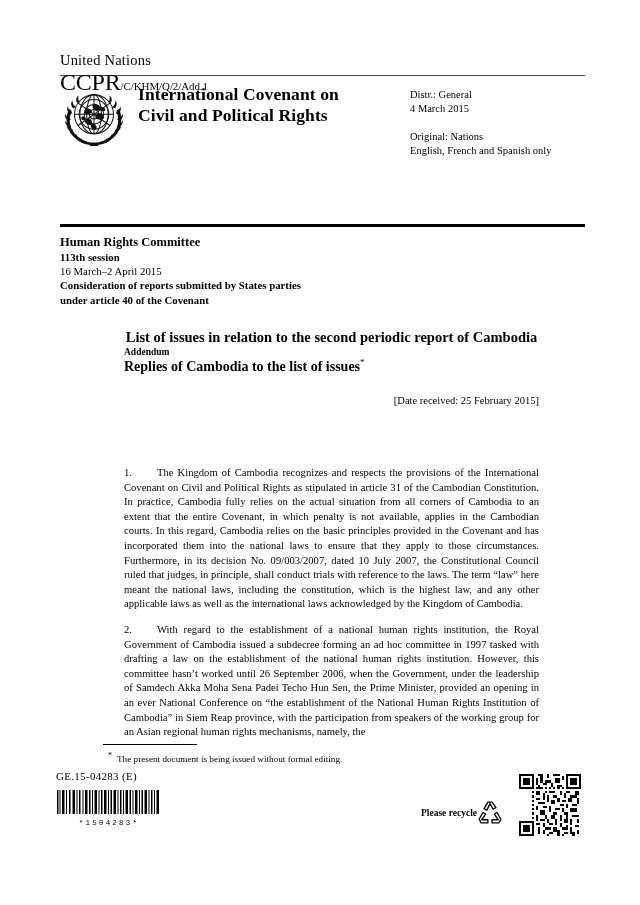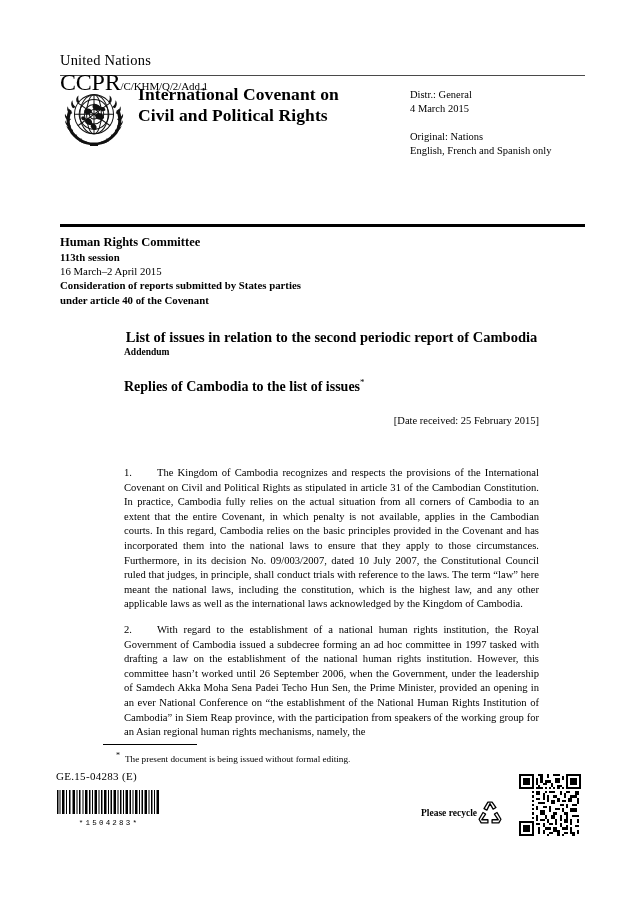--- a/index.html
+++ b/index.html
@@ -116,21 +116,20 @@
     text-align: center;
   }
   .t-adden {
     font-weight: bold;
     font-size: 9.5px;
     margin-top: 1px;
   }
   .t-replies {
     font-weight: bold;
     font-size: 14px;
-    margin-top: 20px;
   }
   .t-replies .star {
     font-size: 9px;
     vertical-align: super;
     font-weight: normal;
   }
   .t-received {
     font-size: 10.5px;
     text-align: right;
     margin-top: 20px;
@@ -157,21 +156,21 @@
   
   .fn-rule {
     position: absolute;
     left: 103px;
     top: 744px;
     width: 94px;
     border-top: 1.2px solid #000000;
   }
   .footnote {
     position: absolute;
-    left: 116px;
+    left: 108px;
     top: 750px;
     width: 420px;
     font-size: 9.2px;
     line-height: 12px;
   }
   .footnote .fn-mark {
     vertical-align: super;
     font-size: 8px;
     margin-right: 5px;
   }

